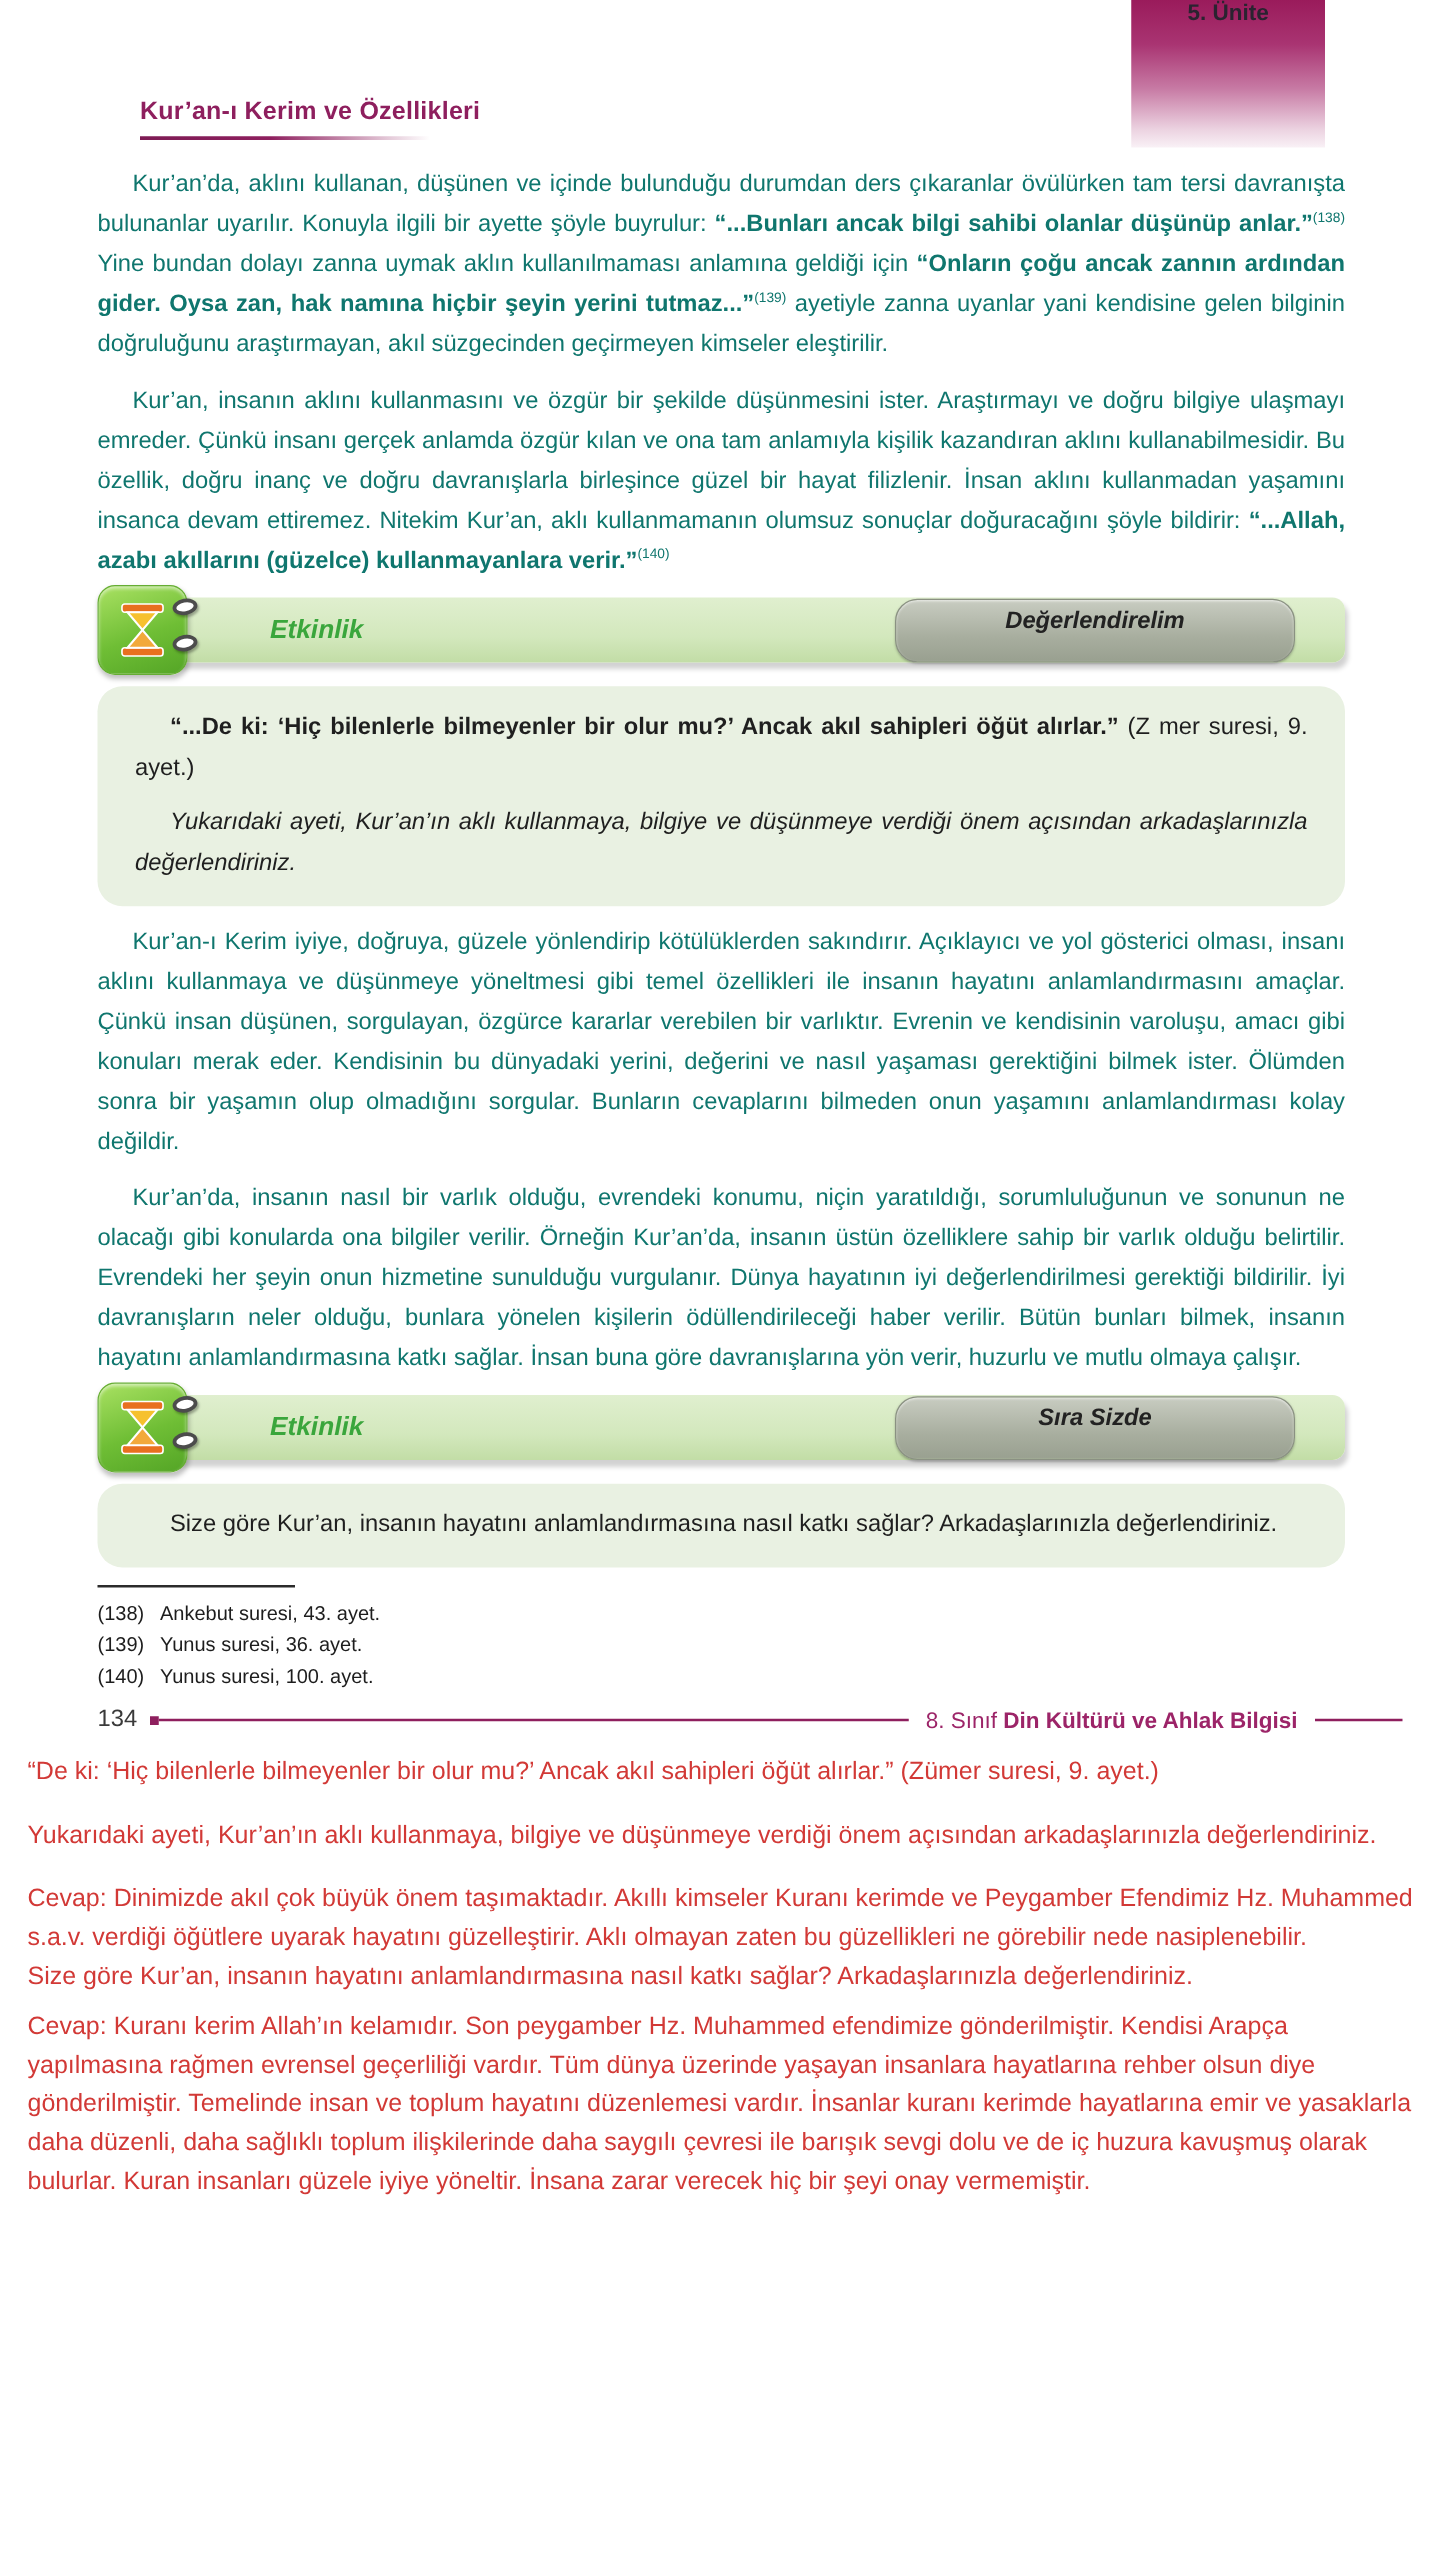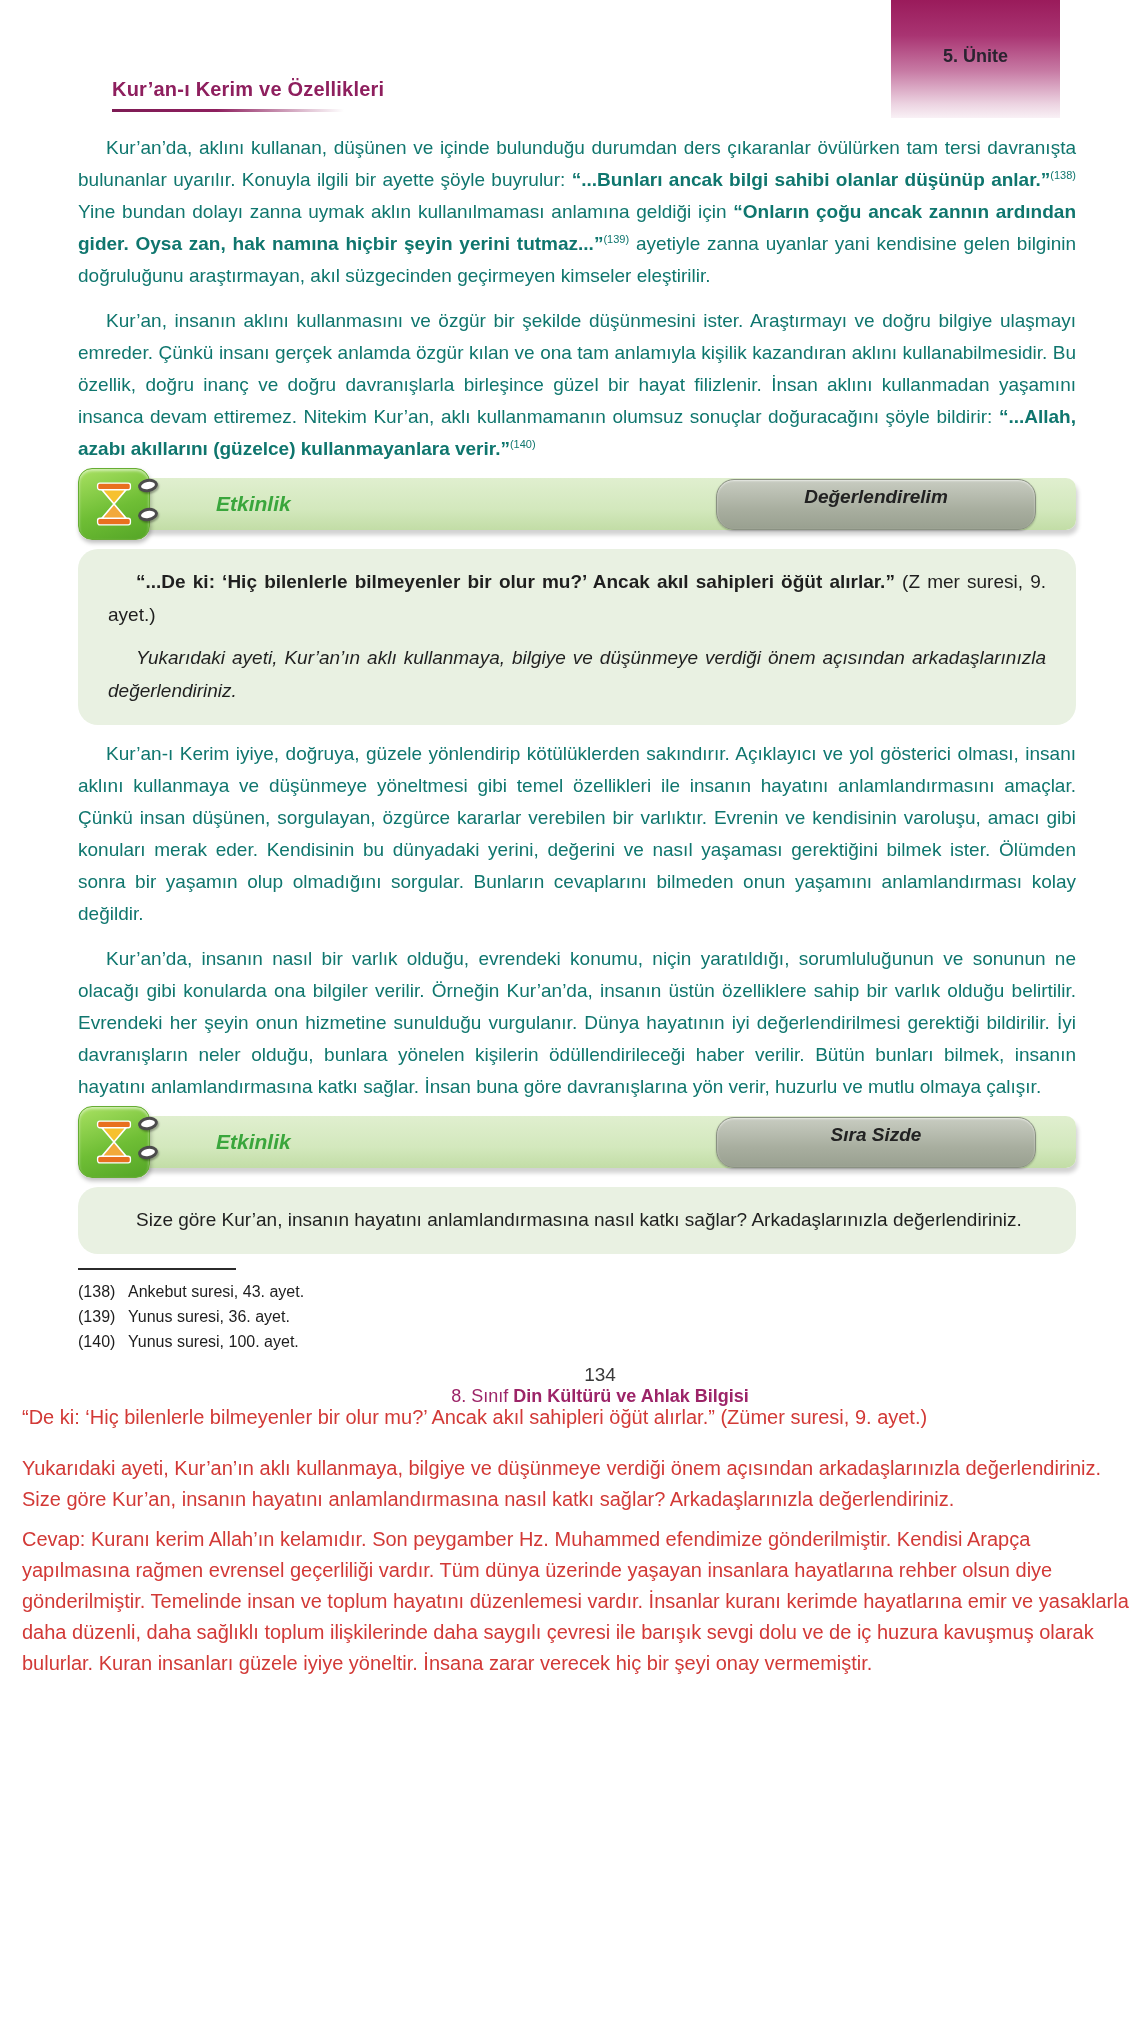--- a/index.html
+++ b/index.html
@@ -9,23 +9,23 @@
     width:1148px; height:2044px;
     overflow:hidden;
     background:#ffffff;
     font-family:"Liberation Sans", sans-serif;
     color:#1f1f1f;
   }
 
   
   .unit-band {
     position:absolute; top:0; right:88px;
-    width:169px; height:118px;
+    width:155px; height:118px;
     background:linear-gradient(180deg,#9a1b5b 0%, #a93472 30%, #c77aa4 60%, #ecd3e1 88%, #f9f1f6 100%);
-    display:flex; align-items:center; justify-content:center;
+    display:flex; align-items:flex-start; justify-content:center;
     padding-bottom:5px;
   }
   .unit-band span { font-size:18px; font-weight:bold; color:#2a2330; }
 
   .page-header { padding:78px 0 0 112px; }
   .page-title { font-size:20px; font-weight:bold; color:#8e1f5e; letter-spacing:0.2px; }
   .title-underline {
     width:232px; height:3px; margin-top:8px;
     background:linear-gradient(90deg,#7d1b54 0%, #8e1f5e 45%, rgba(142,31,94,0.25) 85%, rgba(142,31,94,0) 100%);
   }
@@ -88,21 +88,21 @@
 
   
   .footnotes { margin-top:14px; padding-left:78px; }
   .fn-divider { width:158px; border-top:2px solid #2b2b2b; margin-bottom:9px; }
   .fn-row { display:flex; font-size:16px; line-height:25px; color:#1d1d1d; }
   .fn-row .fn-num { width:50px; flex:0 0 50px; }
 
   
   .page-footer {
     margin-top:10px; padding:0 26px 0 78px;
-    display:flex; align-items:center; height:24px;flex-direction:column;
+    display:flex; align-items:center; height:24px;
   }
   .page-num { font-size:19px; color:#3a3a3a; }
   .footer-bullet { width:7px; height:7px; background:#8e1f5e; margin:0 0 0 10px; }
   .footer-rule { flex:1; height:2px; background:#8e1f5e; }
   .footer-course { margin:0 14px; font-size:18px; color:#9c2468; white-space:nowrap; }
   .footer-course strong { font-weight:bold; }
   .footer-rule-short { width:70px; height:2px; background:#8e1f5e; }
 
   
   .answers { margin-top:14px; padding:0 14px 0 22px; color:#d23936; }
@@ -209,17 +209,18 @@
     <span class="page-num">134</span>
     <span class="footer-bullet"></span>
     <span class="footer-rule"></span>
     <span class="footer-course"><span>8. Sınıf </span><strong>Din Kültürü ve Ahlak Bilgisi</strong></span>
     <span class="footer-rule-short"></span>
   </div>
 
   <div class="answers">
     <p>“De ki: ‘Hiç bilenlerle bilmeyenler bir olur mu?’ Ancak akıl sahipleri öğüt alırlar.” (Zümer suresi, 9. ayet.)</p>
     <p class="gap">Yukarıdaki ayeti, Kur’an’ın aklı kullanmaya, bilgiye ve düşünmeye verdiği önem açısından arkadaşlarınızla değerlendiriniz.</p>
+    <p class="gap">Cevap: Dinimizde akıl çok büyük önem taşımaktadır. Akıllı kimseler Kuranı kerimde ve Peygamber Efendimiz Hz. Muhammed s.a.v. verdiği öğütlere uyarak hayatını güzelleştirir. Aklı olmayan zaten bu güzellikleri ne görebilir nede nasiplenebilir.</p>
     <p class="tight">Size göre Kur’an, insanın hayatını anlamlandırmasına nasıl katkı sağlar? Arkadaşlarınızla değerlendiriniz.</p>
     <p class="semigap">Cevap: Kuranı kerim Allah’ın kelamıdır. Son peygamber Hz. Muhammed efendimize gönderilmiştir. Kendisi Arapça yapılmasına rağmen evrensel geçerliliği vardır. Tüm dünya üzerinde yaşayan insanlara hayatlarına rehber olsun diye gönderilmiştir. Temelinde insan ve toplum hayatını düzenlemesi vardır. İnsanlar kuranı kerimde hayatlarına emir ve yasaklarla daha düzenli, daha sağlıklı toplum ilişkilerinde daha saygılı çevresi ile barışık sevgi dolu ve de iç huzura kavuşmuş olarak bulurlar. Kuran insanları güzele iyiye yöneltir. İnsana zarar verecek hiç bir şeyi onay vermemiştir.</p>
   </div>
 
 </div>
 
 </body></html>

